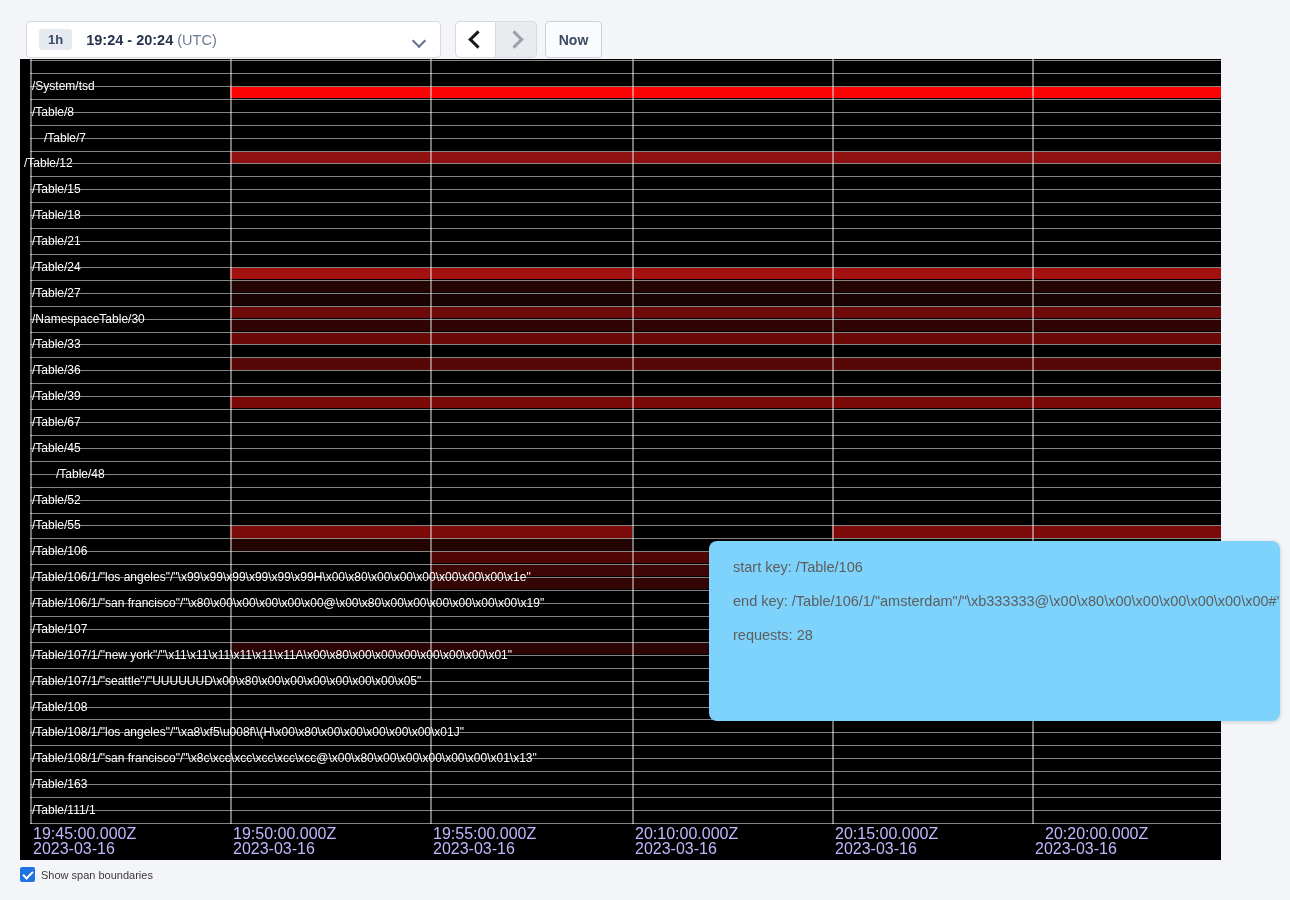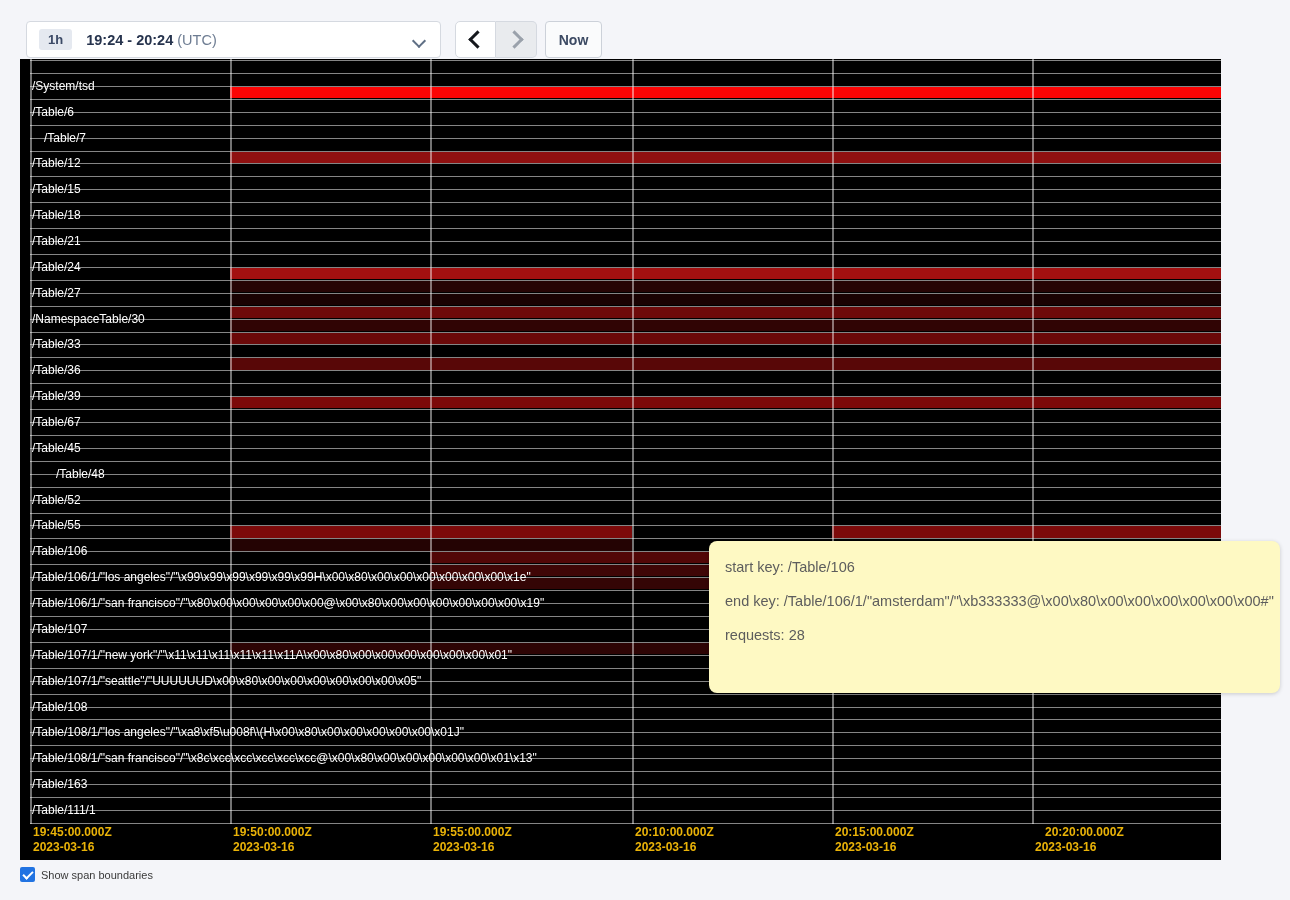--- a/index.html
+++ b/index.html
@@ -37,26 +37,26 @@
     position:absolute;left:545px;top:21px;width:57px;height:37px;box-sizing:border-box;
     background:#fafbfc;border:1px solid #ccd1d9;border-radius:4px;
     font-family:"Liberation Sans",sans-serif;font-size:14px;font-weight:bold;color:#3c4a63;cursor:pointer;
   }
   
   .canvas{position:absolute;background:#000;overflow:hidden;cursor:crosshair;}
   .hline{position:absolute;height:1px;background:rgba(255,255,255,0.52);}
   .vline{position:absolute;width:2px;background:rgba(255,255,255,0.45);top:0;}
   .band{position:absolute;}
   .rowlabel{position:absolute;color:#ffffff;font-size:12px;white-space:nowrap;line-height:14px;}
-  .axis{position:absolute;color:#eab308;font-size:12px;font-weight:bold;white-space:nowrap;}
+  .axis{position:absolute;color:#c4b5fd;font-size:16px;font-weight:normal;white-space:nowrap;}
   
   .tooltip{
-    position:absolute;left:709px;top:541px;width:571px;height:152px;box-sizing:border-box;
-    background:#fef9c3;border-radius:8px;box-shadow:0 1px 4px rgba(0,0,0,0.18);
-    padding:9px 16px;color:#5d5d5d;font-size:14.5px;line-height:34px;z-index:5;white-space:nowrap;overflow:hidden;
+    position:absolute;left:709px;top:541px;width:571px;height:180px;box-sizing:border-box;
+    background:#7dd3fc;border-radius:8px;box-shadow:0 1px 4px rgba(0,0,0,0.18);
+    padding:9px 24px;color:#5d5d5d;font-size:14.5px;line-height:34px;z-index:5;white-space:nowrap;overflow:hidden;
   }
   
   .footer{position:absolute;left:20px;top:867px;display:flex;align-items:center;cursor:pointer;}
   .checkbox{
     width:15px;height:15px;background:#2173e2;border-radius:2px;
     display:flex;align-items:center;justify-content:center;
   }
   .checkmark{width:4px;height:8px;border-right:2px solid #fff;border-bottom:2px solid #fff;transform:rotate(45deg);margin-top:-2px;}
   .footer-label{margin-left:6px;font-size:11px;color:#3a3a3a;}
 </style>
@@ -158,23 +158,23 @@
     <div class="hline" style="top: 738.01px; left: 10px; width: 1191px;"></div>
     <div class="hline" style="top: 750.94px; left: 10px; width: 1191px;"></div>
     <div class="hline" style="top: 763.87px; left: 10px; width: 1191px;"></div>
     <div class="vline" style="left: 10px; height: 765px;"></div>
     <div class="vline" style="left: 210px; height: 765px;"></div>
     <div class="vline" style="left: 410px; height: 765px;"></div>
     <div class="vline" style="left: 612px; height: 765px;"></div>
     <div class="vline" style="left: 812px; height: 765px;"></div>
     <div class="vline" style="left: 1012px; height: 765px;"></div>
     <div class="rowlabel" style="top: 19.86px; left: 12px;">/System/tsd</div>
-    <div class="rowlabel" style="top: 45.72px; left: 12px;">/Table/6</div>
+    <div class="rowlabel" style="top: 45.72px; left: 12px;">/Table/8</div>
     <div class="rowlabel" style="top: 71.58px; left: 12px; padding-left: 12px;">/Table/7</div>
-    <div class="rowlabel" style="top: 97.44px; left: 12px;">/Table/12</div>
+    <div class="rowlabel" style="top: 97.44px; left: 4px;">/Table/12</div>
     <div class="rowlabel" style="top: 123.3px; left: 12px;">/Table/15</div>
     <div class="rowlabel" style="top: 149.16px; left: 12px;">/Table/18</div>
     <div class="rowlabel" style="top: 175.02px; left: 12px;">/Table/21</div>
     <div class="rowlabel" style="top: 200.88px; left: 12px;">/Table/24</div>
     <div class="rowlabel" style="top: 226.74px; left: 12px;">/Table/27</div>
     <div class="rowlabel" style="top: 252.6px; left: 12px;">/NamespaceTable/30</div>
     <div class="rowlabel" style="top: 278.46px; left: 12px;">/Table/33</div>
     <div class="rowlabel" style="top: 304.32px; left: 12px;">/Table/36</div>
     <div class="rowlabel" style="top: 330.18px; left: 12px;">/Table/39</div>
     <div class="rowlabel" style="top: 356.04px; left: 12px;">/Table/67</div>

